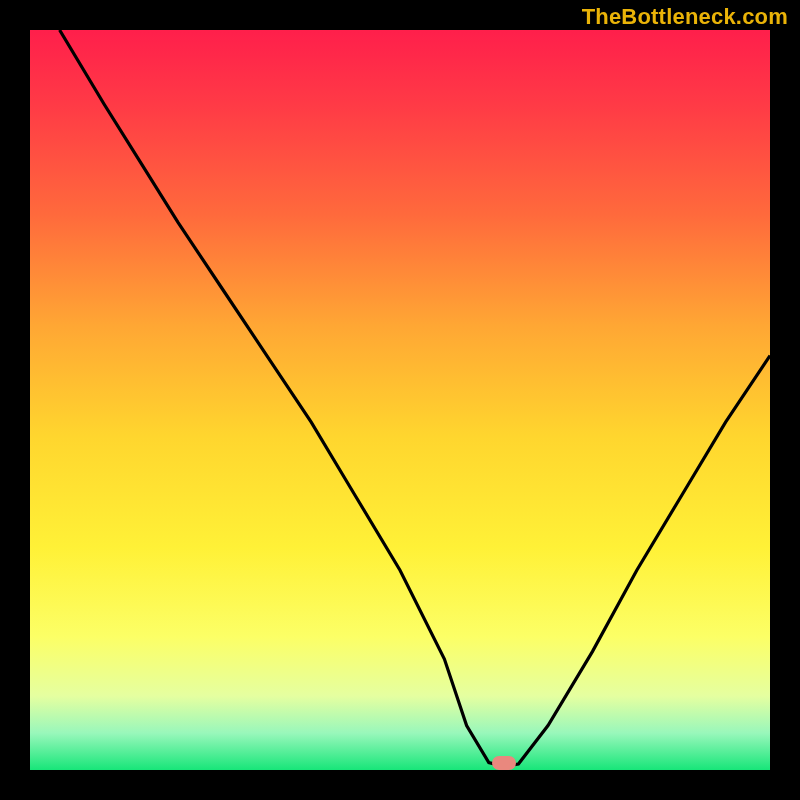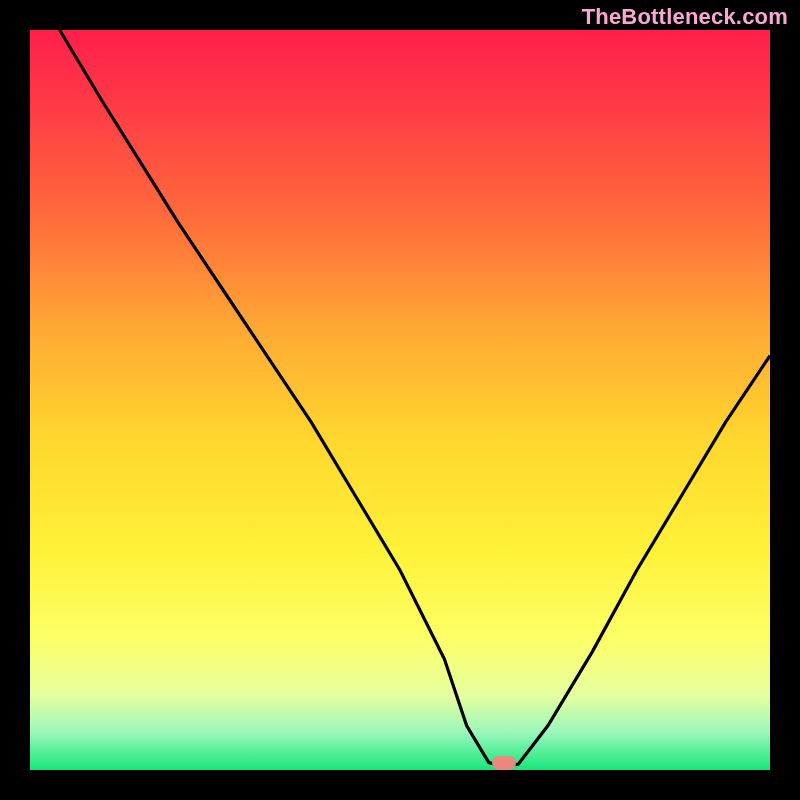--- a/index.html
+++ b/index.html
@@ -46,21 +46,21 @@
     height: 14px;
     border-radius: 7px;
   }
   .watermark {
     position: absolute;
     top: 4px;
     right: 12px;
     font-family: Arial, Helvetica, sans-serif;
     font-size: 22px;
     font-weight: 600;
-    color: #f9a8d4;
+    color: #eab308;
     letter-spacing: 0.2px;
   }
 </style>
 </head>
 <body>
 
 <div class="frame">
   <div class="watermark">TheBottleneck.com</div>
 
   <div class="plot">

